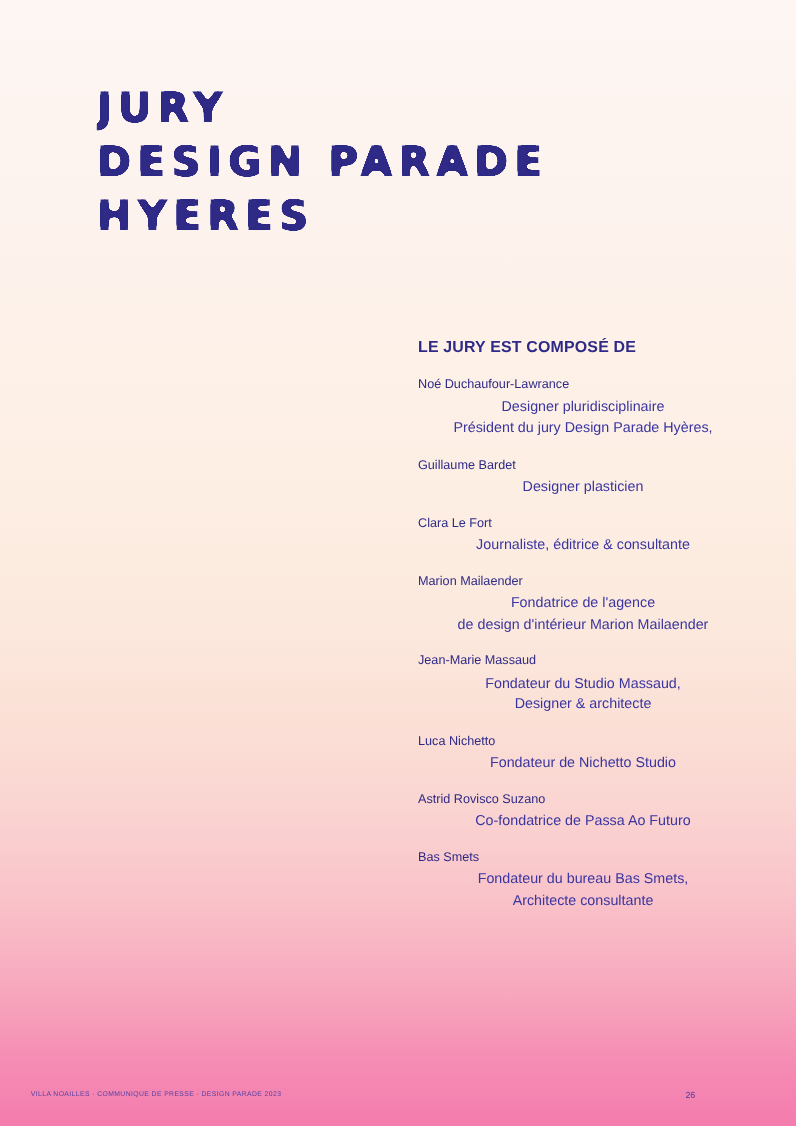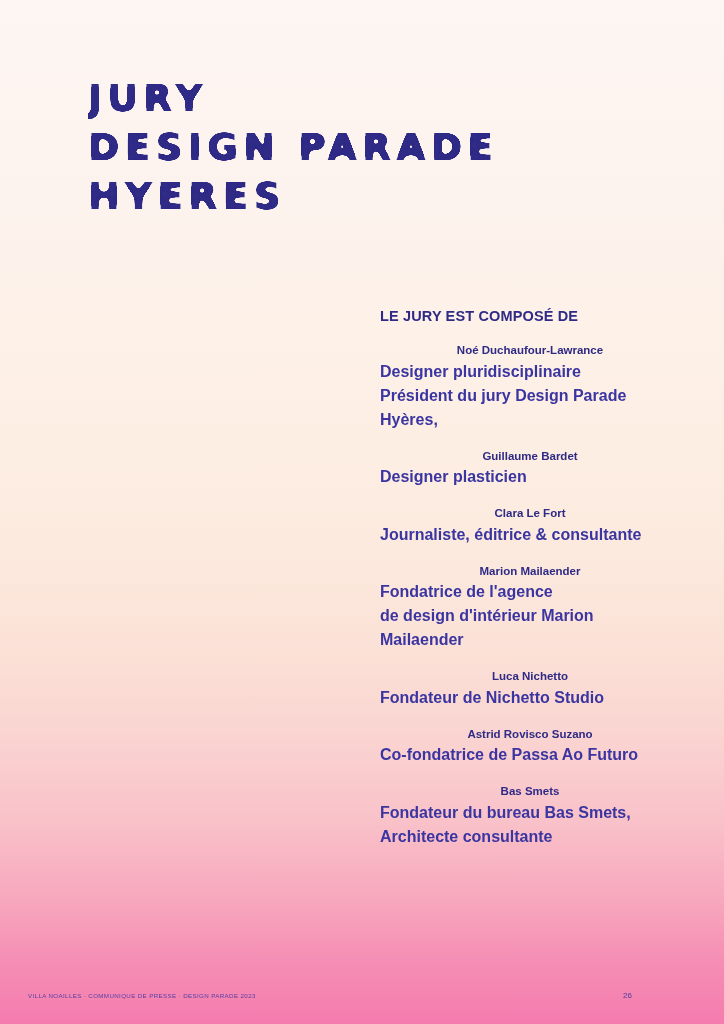--- a/index.html
+++ b/index.html
@@ -64,44 +64,44 @@
   }
 
   .member {
     margin-bottom: 17px;
   }
 
   .member:last-child { margin-bottom: 0; }
 
   .member-name {
     font-size: 11.5px;
-    font-weight: bold;
+    font-weight: normal;
     line-height: 1.35;
     color: #2f2a86;
     margin-bottom: 1px;
-    text-align: center;
   }
 
   .member-role-line {
-    font-size: 16px;
-    font-weight: bold;
+    font-size: 13px;
+    font-weight: normal;
     line-height: 1.5;
     color: #3a35a0;
+    text-align: center;
   }
 
   
   .footer {
     position: absolute;
     left: 0;
     bottom: 24px;
     width: 660px;
     padding: 0 28px;
     display: flex;
     justify-content: space-between;
-    align-items: center;
+    align-items: flex-start;
   }
 
   .footer-left {
     font-size: 6.2px;
     letter-spacing: 0.06em;
     color: #3a35a0;
     opacity: 0.85;
     text-transform: uppercase;
   }
 
@@ -151,20 +151,25 @@
       <div class="member-name">Clara Le Fort</div>
       <div class="member-role-line">Journaliste, éditrice &amp; consultante</div>
     </div>
 
     <div class="member">
       <div class="member-name">Marion Mailaender</div>
       <div class="member-role-line">Fondatrice de l'agence</div>
       <div class="member-role-line">de design d'intérieur Marion Mailaender</div>
     </div>
 
+    <div class="member">
+      <div class="member-name">Jean-Marie Massaud</div>
+      <div class="member-role-line">Fondateur du Studio Massaud,</div>
+      <div class="member-role-line">Designer &amp; architecte</div>
+    </div>
 
     <div class="member">
       <div class="member-name">Luca Nichetto</div>
       <div class="member-role-line">Fondateur de Nichetto Studio</div>
     </div>
 
     <div class="member">
       <div class="member-name">Astrid Rovisco Suzano</div>
       <div class="member-role-line">Co-fondatrice de Passa Ao Futuro</div>
     </div>

